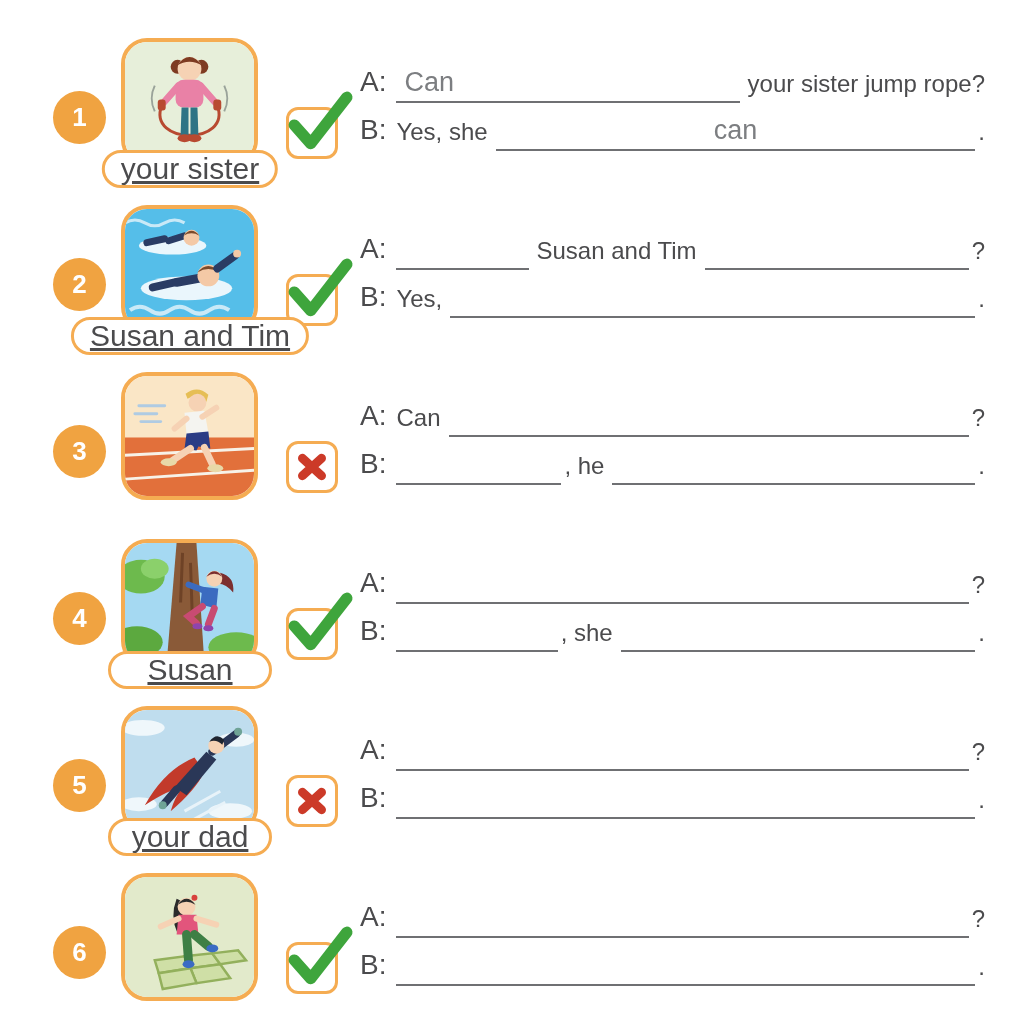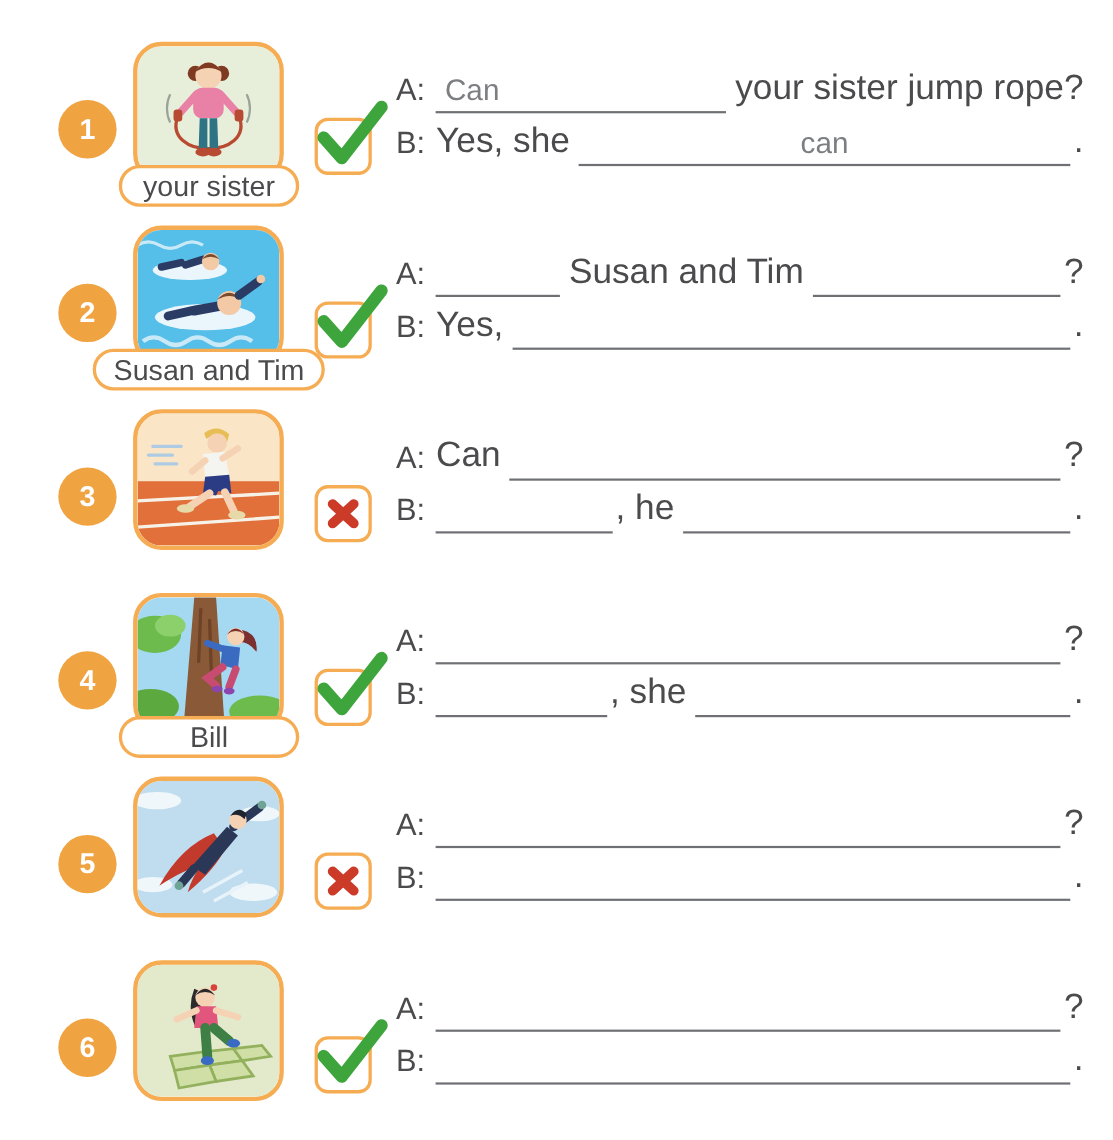--- a/index.html
+++ b/index.html
@@ -13,32 +13,32 @@
   .row{position:relative;height:167px;}
   .badge{position:absolute;left:53px;top:58px;width:53px;height:53px;border-radius:50%;
     background:var(--orange-badge);display:flex;align-items:center;justify-content:center;}
   .badge-num{color:#fff;font-size:26px;font-weight:bold;}
   .card{position:absolute;left:121px;top:5px;width:137px;height:128px;border:4px solid var(--orange-border);
     border-radius:26px;overflow:hidden;background:#fff;}
   .art,.art svg{display:block;width:100%;height:100%;}
   .pill{position:absolute;left:190px;top:117px;transform:translateX(-50%);height:38px;min-width:164px;
     padding:0 16px;background:#fff;border:3px solid var(--orange-border);border-radius:22px;
     display:flex;align-items:center;justify-content:center;z-index:2;}
-  .pill-text{font-size:26px;color:var(--text);white-space:nowrap;}
+  .pill-text{font-size:30px;color:var(--text);white-space:nowrap;text-decoration:underline;}
   .mark{position:absolute;left:286px;top:74px;width:52px;height:52px;border:3px solid var(--orange-border);
     border-radius:12px;background:#fff;}
   .mark svg{position:absolute;overflow:visible;}
   .mark svg.check{left:-4px;top:-20px;width:68px;height:64px;color:var(--check-green);}
   .mark svg.cross{left:7px;top:7px;width:32px;height:32px;color:var(--cross-red);}
   .lines{position:absolute;left:360px;top:0;width:625px;}
   .dline{position:absolute;left:0;right:0;height:42px;display:flex;align-items:flex-end;}
   .dline.a{top:28px;}
   .dline.b{top:76px;}
   .speaker{font-size:28px;padding-bottom:5px;margin-right:10px;}
-  .seg-text{font-size:32px;padding-bottom:5px;white-space:nowrap;margin-left:8px;}
+  .seg-text{font-size:24px;padding-bottom:5px;white-space:nowrap;margin-left:8px;}
   .seg-text.tight{margin-left:3px;}
   .seg-blank{position:relative;height:34px;border-bottom:2px solid var(--blank-line);margin-left:8px;}
   .dline > :nth-child(2){margin-left:0;}
   .answer{position:absolute;bottom:3px;left:8px;font-size:27px;color:var(--answer);white-space:nowrap;}
   .seg-blank.center .answer{left:0;right:0;text-align:center;}
 </style>
 </head>
 <body>
 
 <div id="rows">
@@ -213,21 +213,21 @@
             <path d="M78 44 L94 46 L92 66 L76 62 Z" fill="#3B6BC0"></path>
             <path d="M80 48 L64 42" stroke="#3B6BC0" stroke-width="6" stroke-linecap="round"></path>
             <path d="M78 64 L64 74 L72 81" stroke="#C84B72" stroke-width="7" fill="none" stroke-linecap="round"></path>
             <path d="M90 66 L84 82" stroke="#C84B72" stroke-width="7" stroke-linecap="round"></path>
             <ellipse cx="73" cy="84" rx="5" ry="3" fill="#8E44AD"></ellipse>
             <ellipse cx="84" cy="86" rx="5" ry="3" fill="#8E44AD"></ellipse>
           </svg>
         </div>
     </div>
     <div class="pill">
-      <span class="pill-text">Bill</span>
+      <span class="pill-text">Susan</span>
     </div>
     <div class="mark check">
         <svg class="check" viewBox="0 0 66 62">
           <path d="M9 34 L25 52 L60 7" fill="none" stroke="currentColor" stroke-width="11" stroke-linecap="round" stroke-linejoin="round"></path>
         </svg>
       </div>
     <div class="lines">
       <div class="dline a">
         <span class="speaker">A:</span>
       <span class="seg-blank" style="flex: 1 1 0%;"></span>
@@ -259,20 +259,23 @@
             <path d="M70 48 Q40 60 20 96 Q45 80 58 78 Q50 88 46 102 Q72 80 80 62 Z" fill="#C23A2B"></path>
             <path d="M50 78 L82 42 L92 50 L62 86 Z" fill="#2A3757"></path>
             <path d="M88 42 L112 24" stroke="#2A3757" stroke-width="8" stroke-linecap="round"></path>
             <circle cx="114" cy="22" r="4" fill="#6FA396"></circle>
             <circle cx="92" cy="36" r="8" fill="#F6D2B4"></circle>
             <path d="M85 32 q7 -10 15 -2 l-2 5 q-6 -6 -13 -3 z" fill="#1E2430"></path>
             <path d="M52 80 L40 94" stroke="#2A3757" stroke-width="8" stroke-linecap="round"></path>
             <circle cx="38" cy="96" r="4" fill="#6FA396"></circle>
           </svg>
         </div>
+    </div>
+    <div class="pill">
+      <span class="pill-text">your dad</span>
     </div>
     <div class="mark cross">
         <svg class="cross" viewBox="0 0 40 40">
           <path d="M8 9 L32 31 M32 9 L8 31" fill="none" stroke="currentColor" stroke-width="11" stroke-linecap="round"></path>
         </svg>
       </div>
     <div class="lines">
       <div class="dline a">
         <span class="speaker">A:</span>
       <span class="seg-blank" style="flex: 1 1 0%;"></span>

